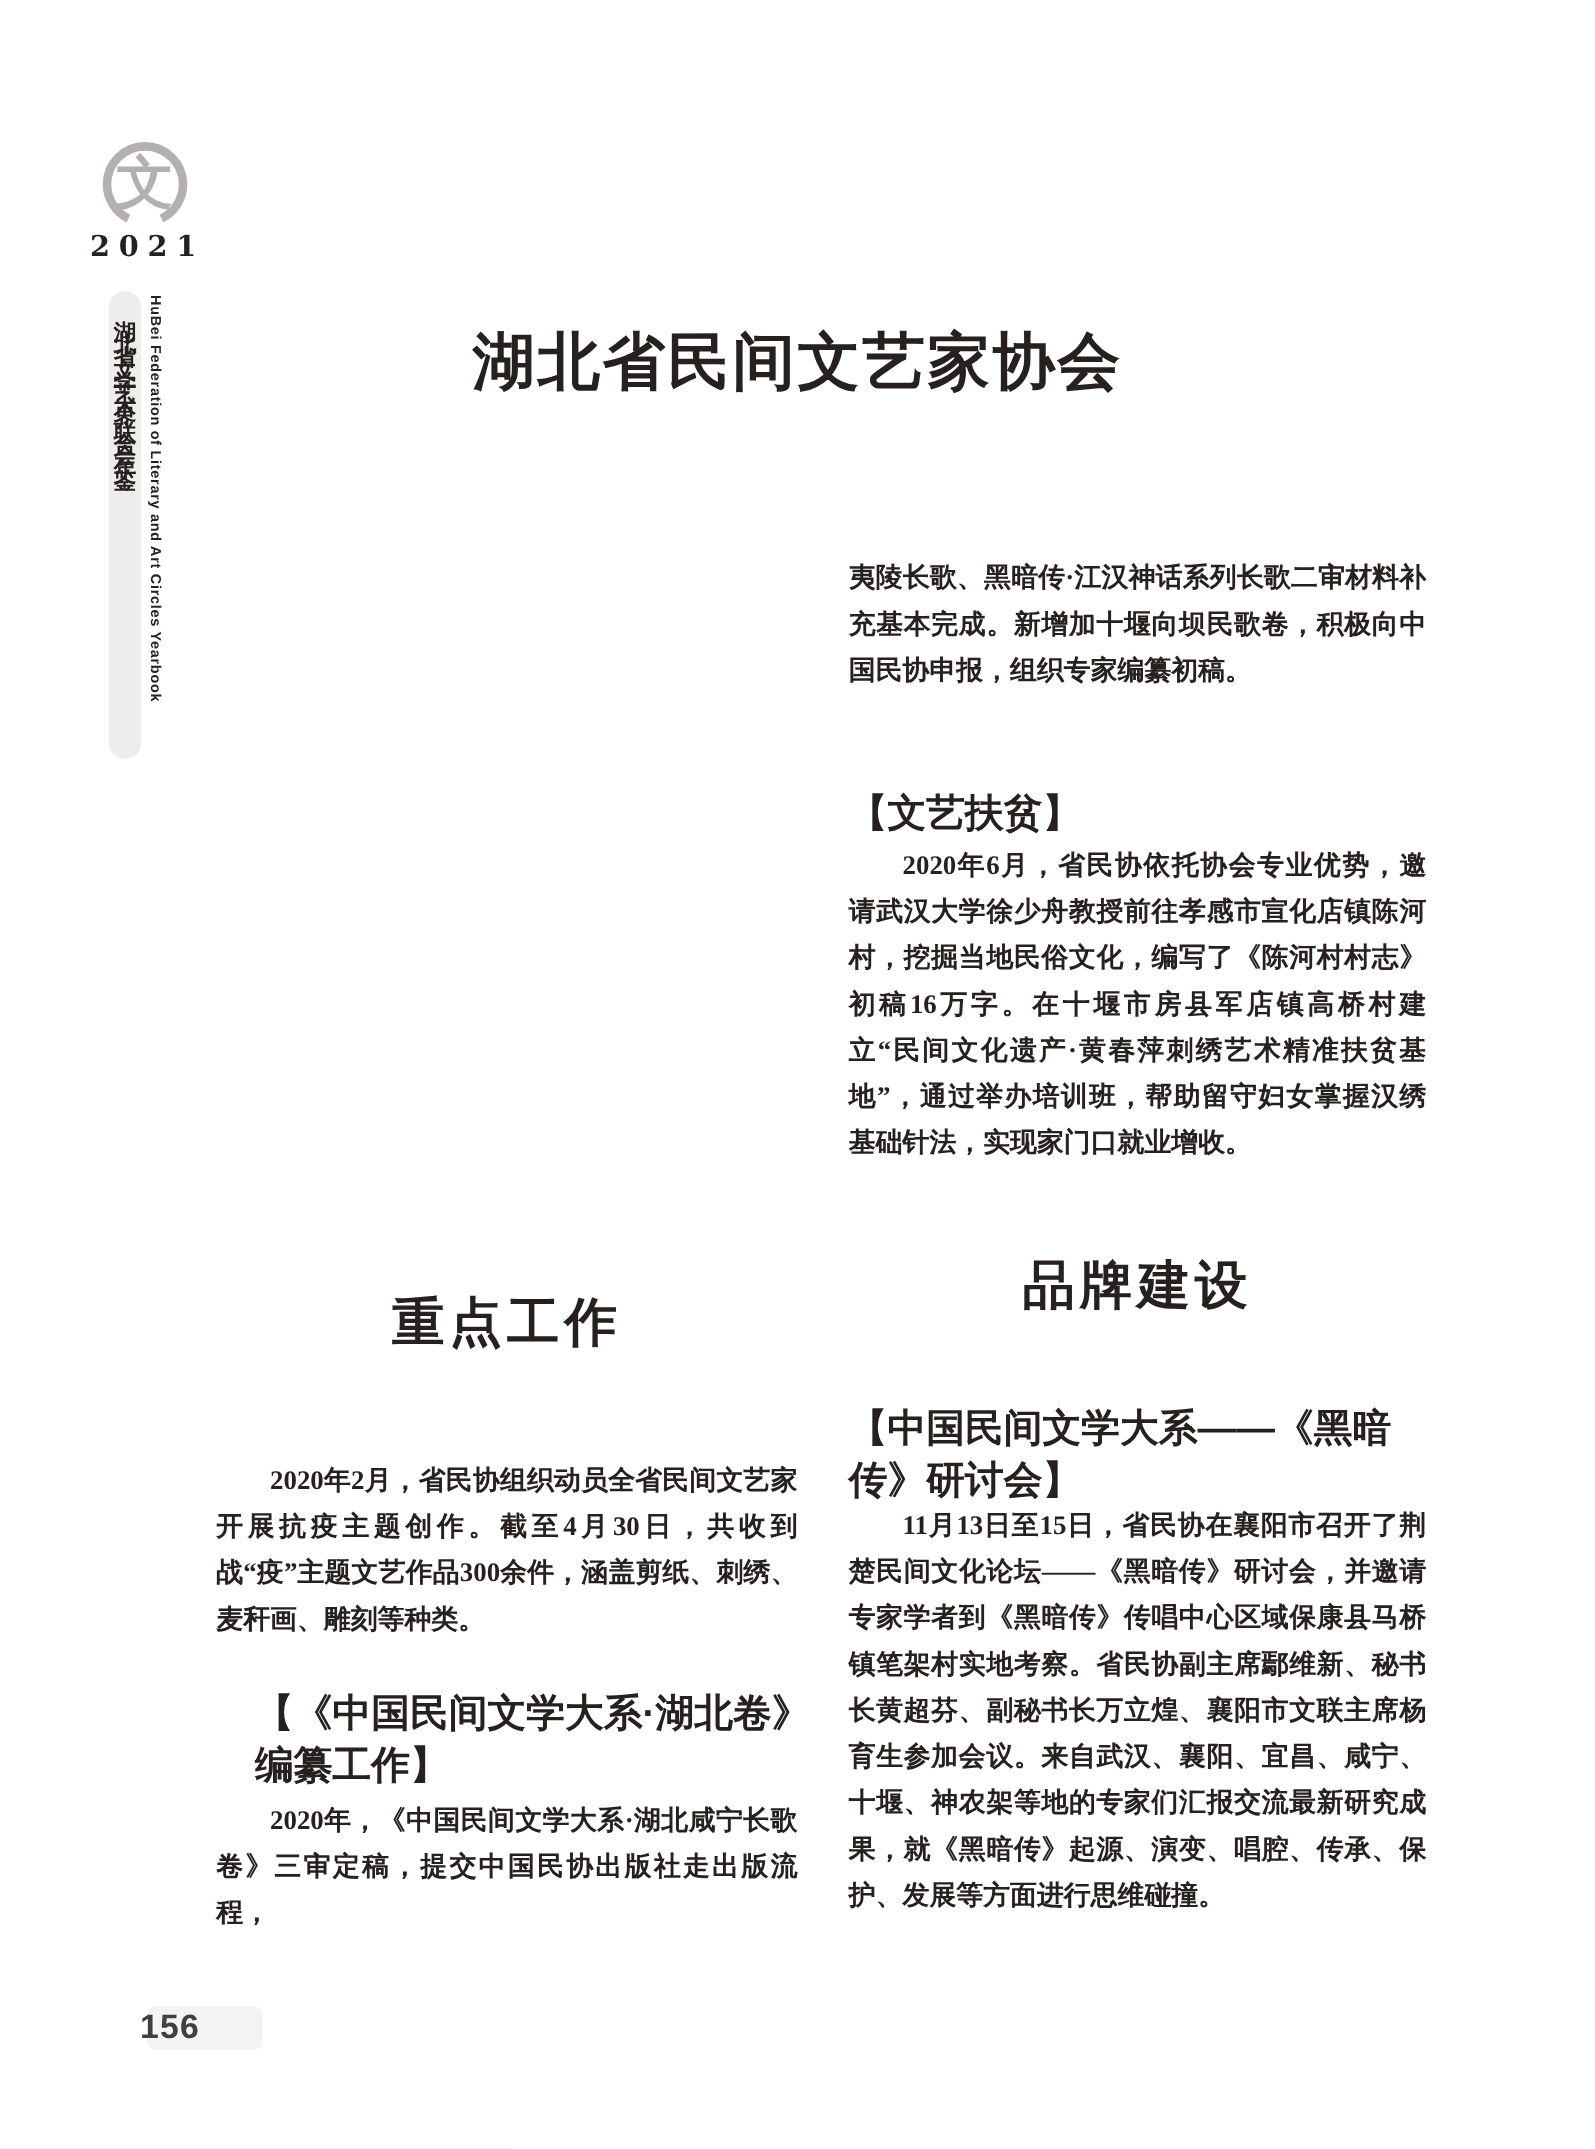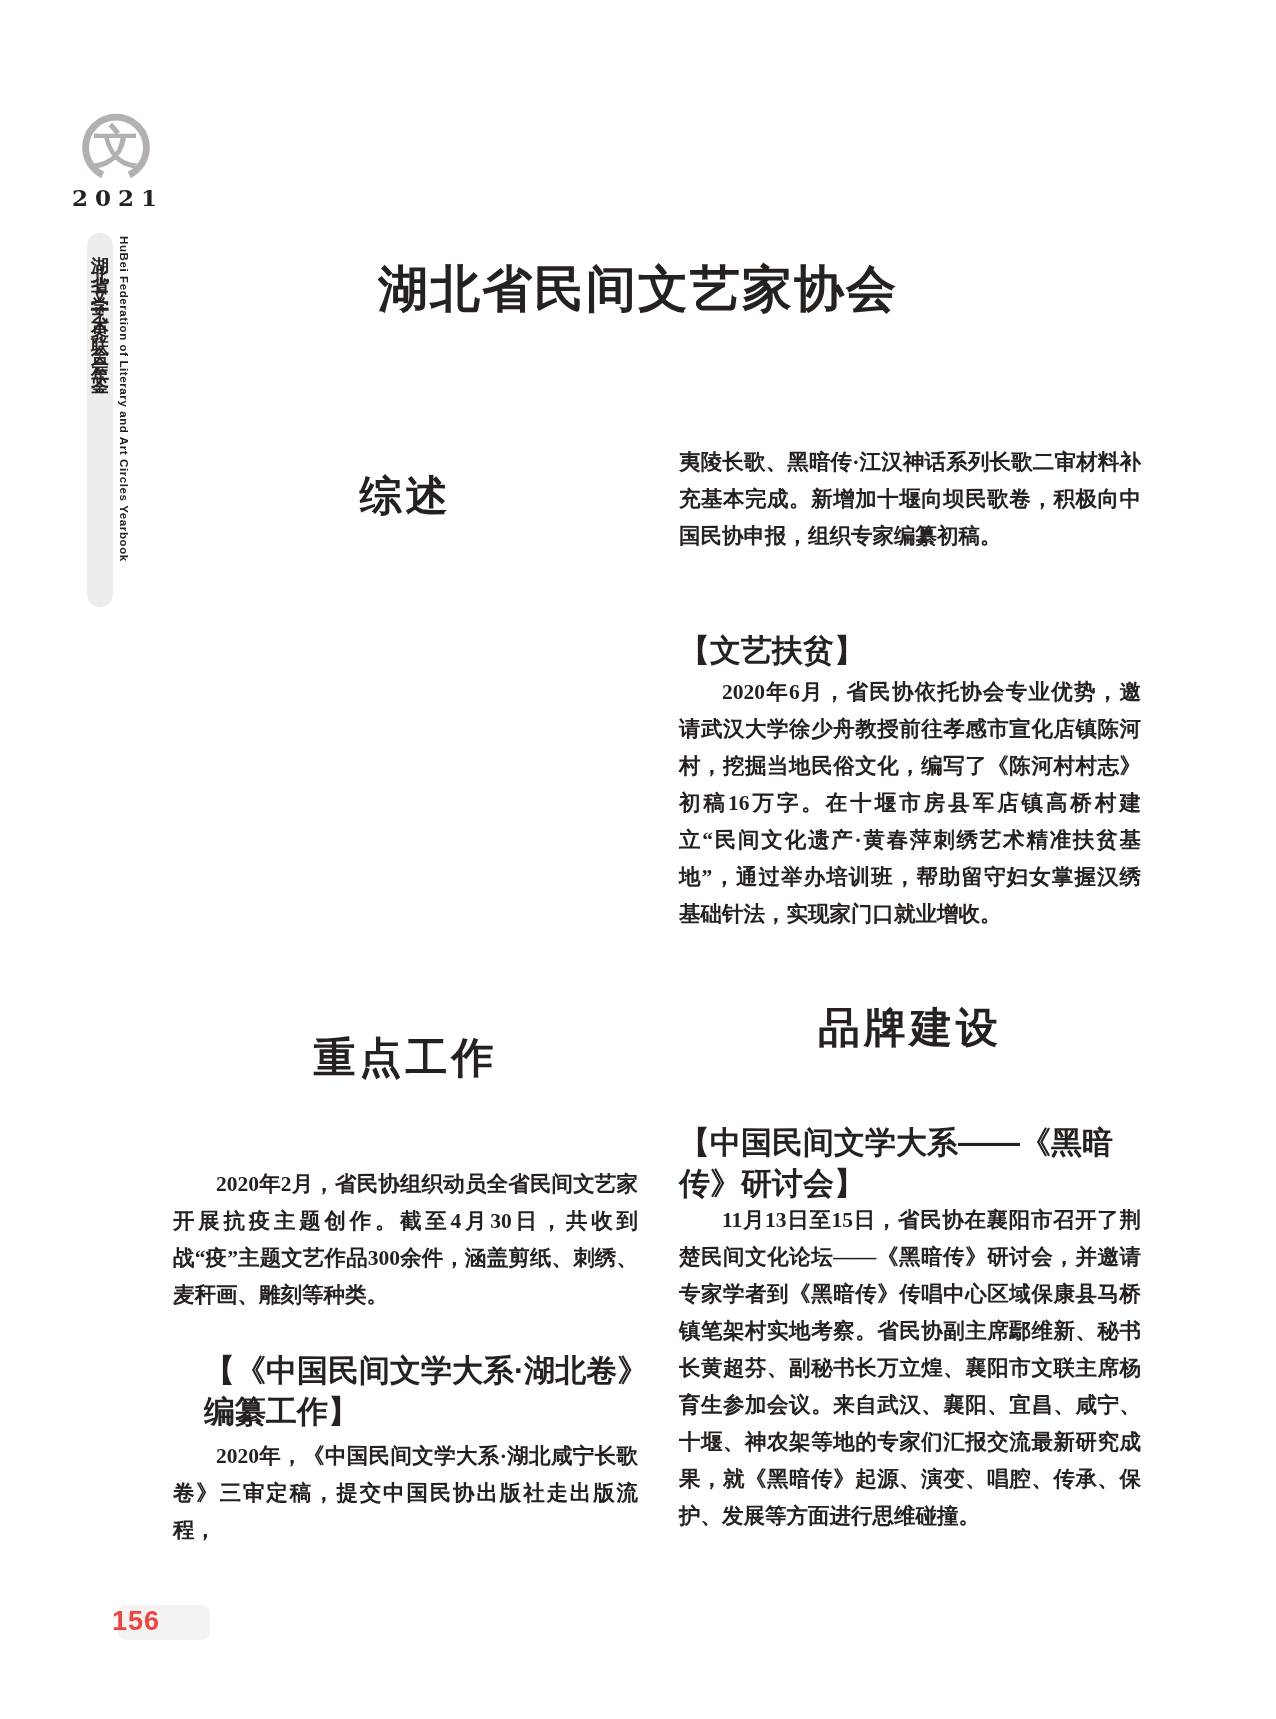--- a/index.html
+++ b/index.html
@@ -97,41 +97,40 @@
   
   .page-num-bg {
     position:absolute; left:118px; top:1605px;
     width:92px; height:35px;
     background:#f4f3f1; border-radius:7px;
   }
   .page-num {
     position:absolute; left:112px; top:1606px;
     font-family:"Liberation Sans", sans-serif;
     font-weight:bold; font-size:27px; letter-spacing:1px;
-    color:#ef4444;
+    color:#404040;
   }
 </style>
 </head>
 <body>
 
 <div class="page">
 
   <div class="logo-wrap">
     <svg viewBox="0 0 100 100" width="76" height="78" aria-hidden="true">
       <circle cx="50" cy="48" r="40" fill="none" stroke="#b3b0af" stroke-width="9" stroke-dasharray="215.3 36" stroke-dashoffset="-80.8"></circle>
       <text x="50" y="67" text-anchor="middle" font-size="60" font-weight="bold" fill="#b3b0af" font-family="sans-serif">文</text>
     </svg>
   </div>
   <div class="year">2021</div>
   <div class="strip-cn">湖北省文学艺术界联合会年鉴</div>
   <div class="strip-en">HuBei Federation of Literary and Art Circles Yearbook</div>
 
   <h1 class="title">湖北省民间文艺家协会</h1>
 
-  <h2 class="section-heading col-l h-overview">综述</h2>
 
   <h2 class="section-heading col-l h-keywork">重点工作</h2>
 
   <p class="body indent col-l p-sub1">2020年2月，省民协组织动员全省民间文艺家开展抗疫主题创作。截至4月30日，共收到战“疫”主题文艺作品300余件，涵盖剪纸、刺绣、麦秆画、雕刻等种类。</p>
 
   <h3 class="subhead col-l h-sub2">【《中国民间文学大系·湖北卷》编纂工作】</h3>
   <p class="body indent col-l p-sub2">2020年，《中国民间文学大系·湖北咸宁长歌卷》三审定稿，提交中国民协出版社走出版流程，</p>
 
   <p class="body col-r p-cont">夷陵长歌、黑暗传·江汉神话系列长歌二审材料补充基本完成。新增加十堰向坝民歌卷，积极向中国民协申报，组织专家编纂初稿。</p>
 

